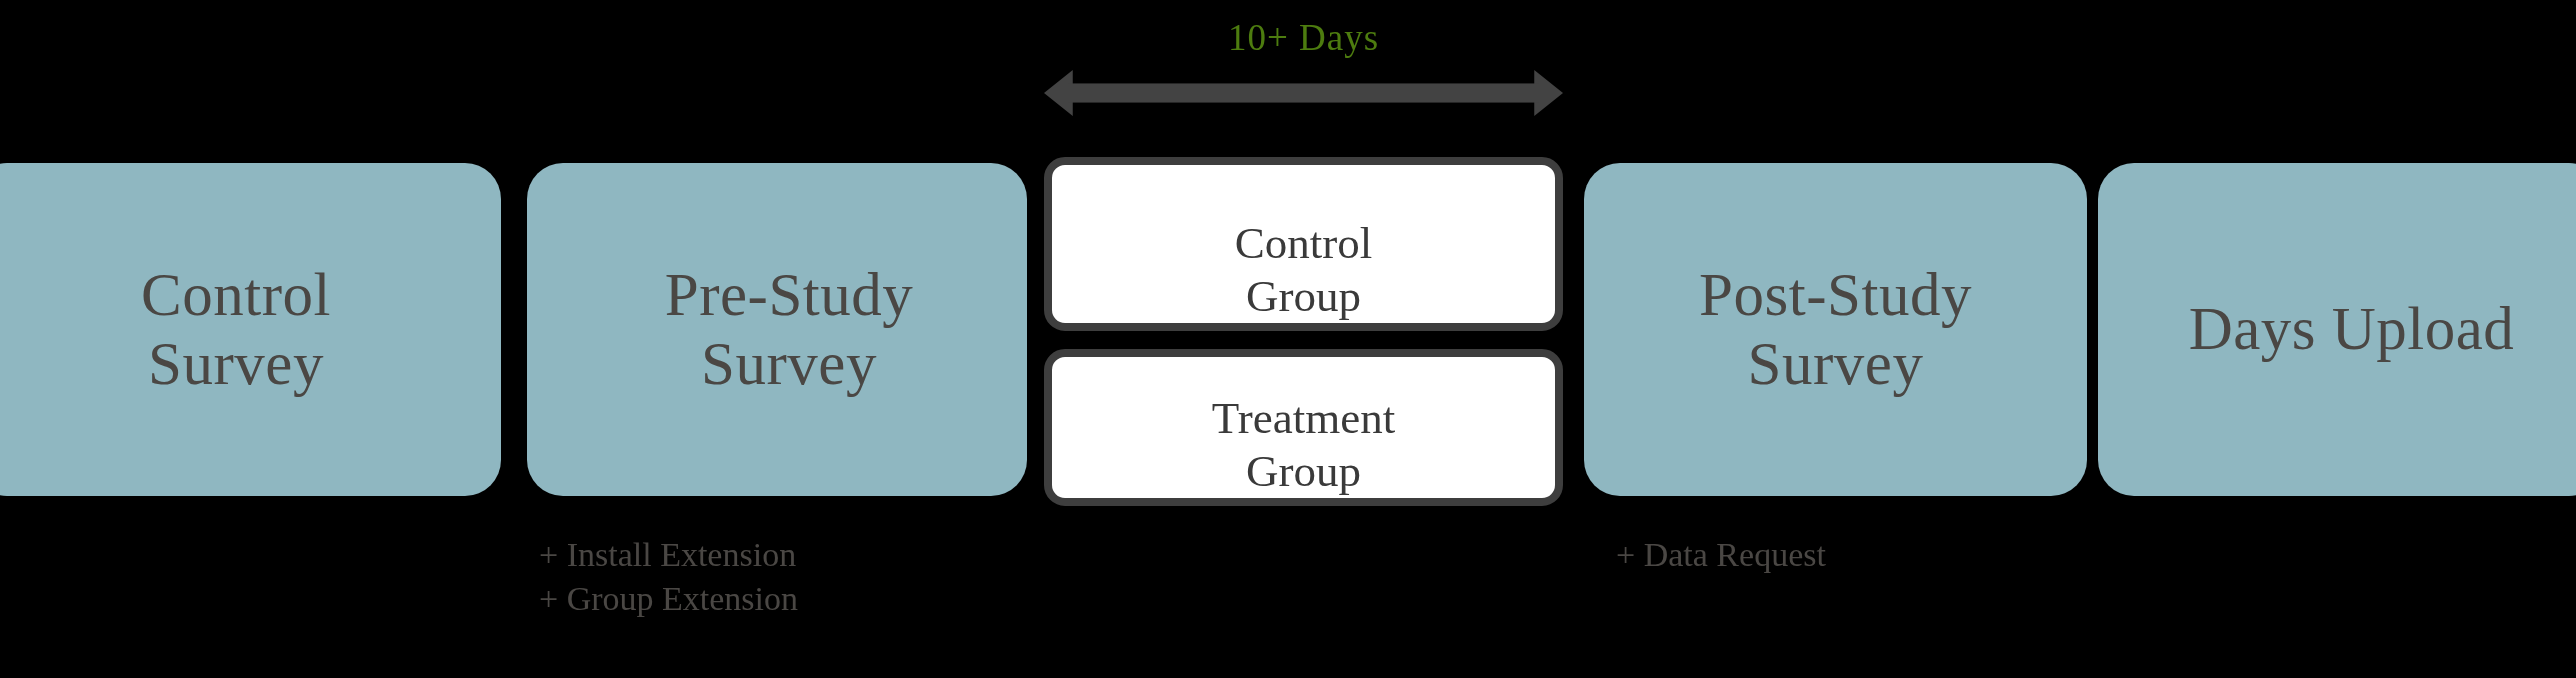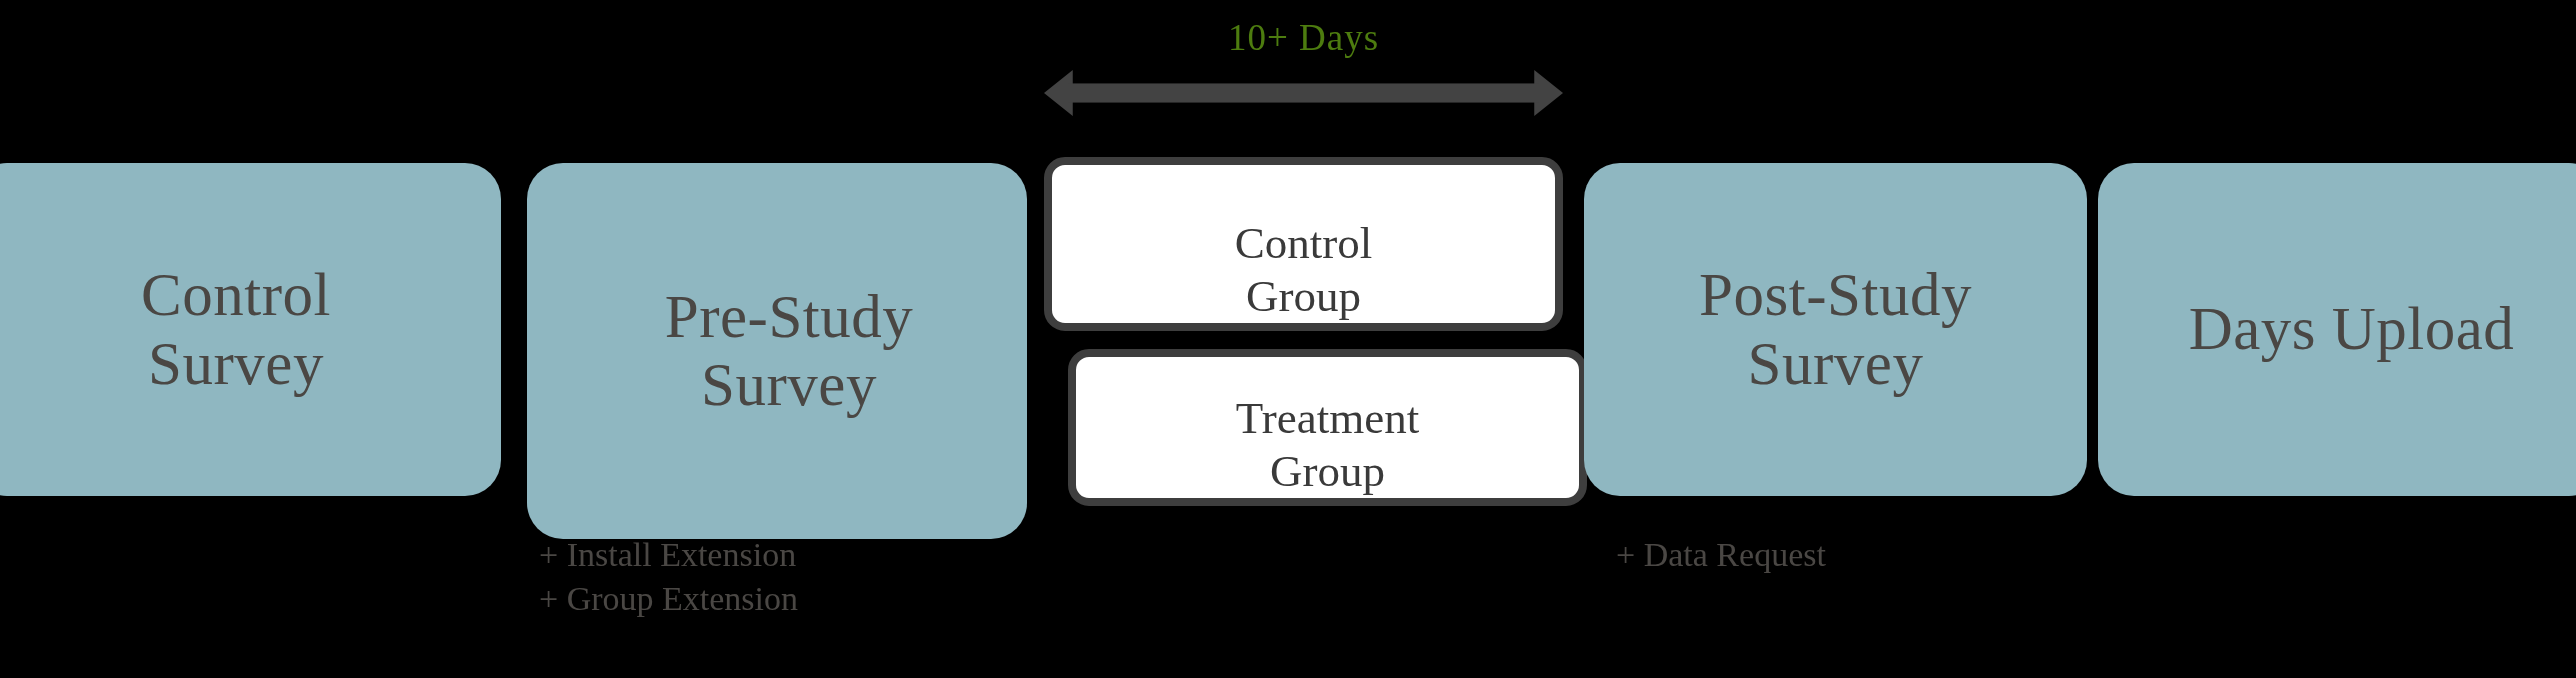--- a/index.html
+++ b/index.html
@@ -29,21 +29,21 @@
     box-sizing: border-box;
   }
   .stage-box .label {
     font-size: 61px;
     line-height: 1.12;
     letter-spacing: 0.5px;
     white-space: pre-line;
   }
 
   #box-screener   { left: -29px;  top: 163px; width: 530px; height: 333px; }
-  #box-prestudy   { left: 527px;  top: 163px; width: 500px; height: 376px; padding-left: 24px; }
+  #box-prestudy   { left: 527px;  top: 163px; width: 500px; height: 333px; padding-left: 24px; }
   #box-poststudy  { left: 1576px; top: 163px; width: 503px; height: 333px; margin-left: 8px; }
   #box-dataupload { left: 2098px; top: 163px; width: 507px; height: 333px; }
 
   
   .group-box {
     position: absolute;
     background: #FFFFFF;
     border: 8.6px solid #3E3E3E;
     border-radius: 21px;
     display: flex;
@@ -53,21 +53,21 @@
     color: #3A3A3A;
     box-sizing: border-box;
   }
   .group-box .label {
     font-size: 45px;
     line-height: 1.18;
     white-space: pre-line;
   }
 
   #box-control   { left: 1044px; top: 157px; width: 519px; height: 174px; }
-  #box-treatment { left: 1044px; top: 349px; width: 519px; height: 157px; margin-left: 24px; }
+  #box-treatment { left: 1044px; top: 349px; width: 519px; height: 157px; }
 
   
   #duration-wrap {
     position: absolute;
     left: 1044px;
     top: 7.7px;
     width: 519px;
     height: 144px;
   }
   #duration-label {

